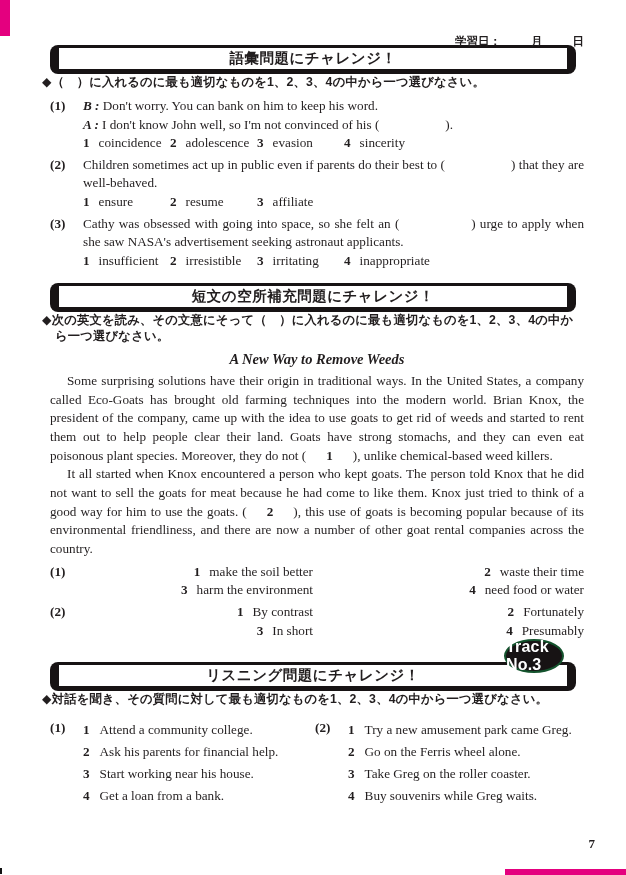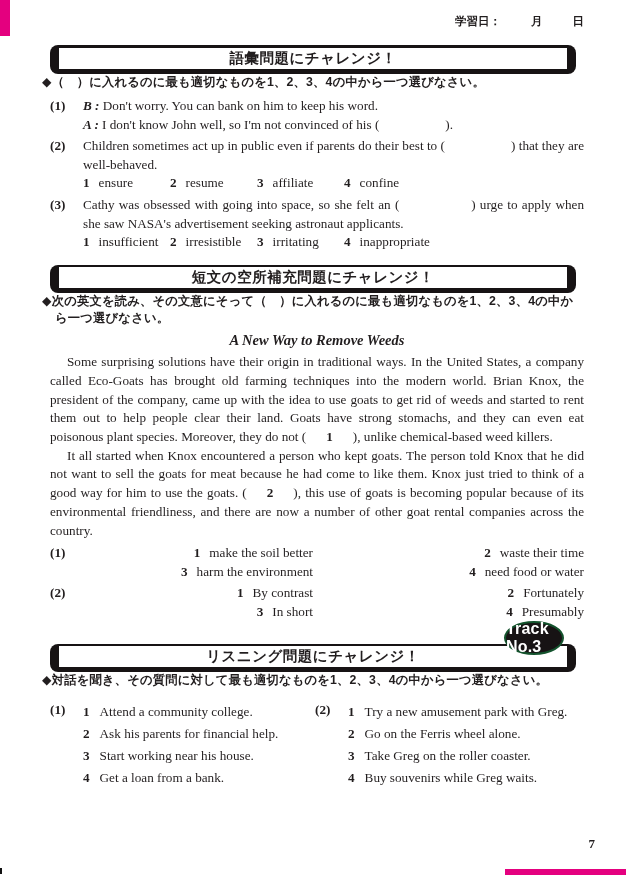--- a/index.html
+++ b/index.html
@@ -12,21 +12,21 @@
     overflow:hidden;
   }
   .jp { font-family:"Liberation Sans","DejaVu Sans",sans-serif; font-weight:bold; }
 
   
   .tab-top-left   { position:absolute; left:0; top:0; width:10px; height:36px; background:var(--accent,#e4007f); }
   .tab-bottom-right{ position:absolute; right:0; bottom:0; width:121px; height:6px; background:var(--accent,#e4007f); }
   .reg-mark { position:absolute; left:0; top:868px; width:2px; height:6px; background:#111; }
 
   .date-row {
-    position:absolute; top:14px; right:42px;
+    position:absolute; top:34px; right:42px;
     display:flex; gap:30px;
     font-size:11.5px;
   }
 
   .content { padding:45px 42px 0 42px; }
 
   
   .header-bar {
     background:#171314;
     border-radius:8px;
@@ -111,32 +111,37 @@
       </div>
       <p class="instruction jp">◆（　）に入れるのに最も適切なものを1、2、3、4の中から一つ選びなさい。</p>
 
       <div class="qblock">
 
         <div class="q">
           <span class="q-num">(1)</span>
           <div class="q-body">
             <div><span class="speaker">B</span><span class="speaker"> : </span><span>Don't worry. You can bank on him to keep his word.</span></div>
             <div><span class="speaker">A</span><span class="speaker"> : </span><span>I don't know John well, so I'm not convinced of his (　　　　　).</span></div>
+            <div class="choices-4">
+              <span class="choice"><b>1</b><span>coincidence</span></span>
+              <span class="choice"><b>2</b><span>adolescence</span></span>
+              <span class="choice"><b>3</b><span>evasion</span></span>
+              <span class="choice"><b>4</b><span>sincerity</span></span>
+            </div>
           </div>
         </div>
 
         <div class="q">
           <span class="q-num">(2)</span>
           <div class="q-body">
             <div>Children sometimes act up in public even if parents do their best to (　　　　　) that they are well-behaved.</div>
             <div class="choices-4">
               <span class="choice"><b>1</b><span>ensure</span></span>
               <span class="choice"><b>2</b><span>resume</span></span>
               <span class="choice"><b>3</b><span>affiliate</span></span>
-              <span class="choice"><b>4</b><span>confine</span></span>
             </div>
           </div>
         </div>
 
         <div class="q">
           <span class="q-num">(3)</span>
           <div class="q-body">
             <div>Cathy was obsessed with going into space, so she felt an (　　　　　) urge to apply when she saw NASA's advertisement seeking astronaut applicants.</div>
             <div class="choices-4">
               <span class="choice"><b>1</b><span>insufficient</span></span>
@@ -205,21 +210,21 @@
               <div class="lchoice"><b>2</b><span>Ask his parents for financial help.</span></div>
               <div class="lchoice"><b>3</b><span>Start working near his house.</span></div>
               <div class="lchoice"><b>4</b><span>Get a loan from a bank.</span></div>
             </div>
           </div>
         </div>
         <div class="listening-col-right">
           <div class="q">
             <span class="q-num">(2)</span>
             <div class="q-body" style="text-align:left;">
-              <div class="lchoice"><b>1</b><span>Try a new amusement park with Greg.</span></div>
+              <div class="lchoice"><b>1</b><span>Try a new amusement park came Greg.</span></div>
               <div class="lchoice"><b>2</b><span>Go on the Ferris wheel alone.</span></div>
               <div class="lchoice"><b>3</b><span>Take Greg on the roller coaster.</span></div>
               <div class="lchoice"><b>4</b><span>Buy souvenirs while Greg waits.</span></div>
             </div>
           </div>
         </div>
       </div>
     </section>
 
   </div>

